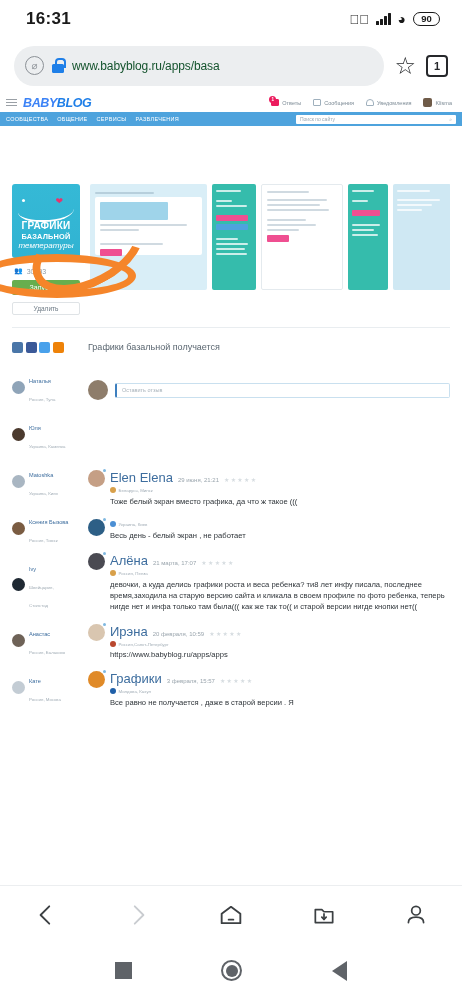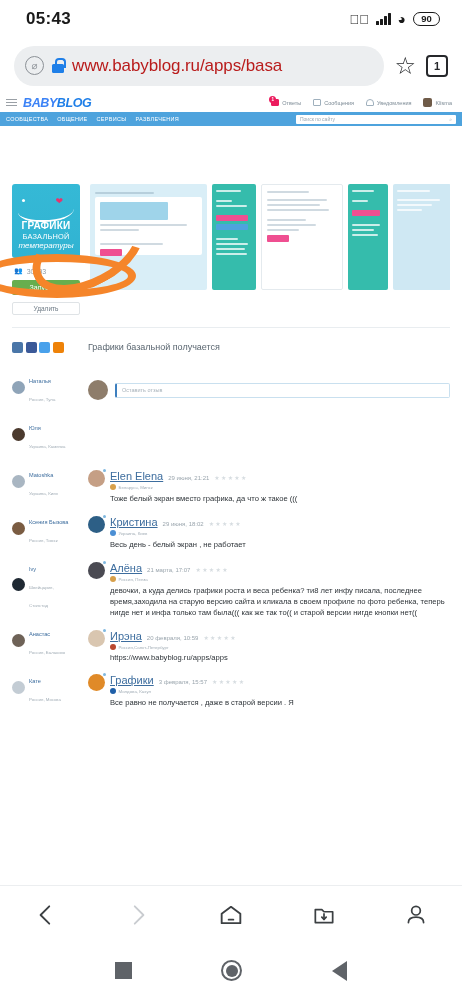--- a/index.html
+++ b/index.html
@@ -52,21 +52,21 @@
   }
   .lock-icon::after {
     content:""; position:absolute; left:0; bottom:0; width:12px; height:9px;
     background:#1f7fe8; border-radius:1.5px;
   }
   .lock-icon::before {
     content:""; position:absolute; left:2.5px; top:0px; width:7px; height:8px;
     border:2px solid #1f7fe8; border-bottom:none; border-radius:4px 4px 0 0;
   }
   .url-text {
-    flex: 1; font-size: 17px; color: #b91c1c; white-space: nowrap;
+    flex: 1; font-size: 12px; color: #14532d; white-space: nowrap;
     overflow: hidden; letter-spacing: -.1px;
   }
   .reload-icon {
     width: 21px; height: 21px; border-radius: 50%;
     border: 1.7px solid #5c6view; border-color: #5e6368;
     border-top-color: transparent; flex: 0 0 auto;
     transform: rotate(30deg);
   }
   .star-icon { flex: 0 0 auto; color: #26282b; font-size: 24px; line-height: 1; }
   .tabcount {
@@ -127,21 +127,21 @@
     display: flex; flex-direction: column; align-items: center; justify-content: flex-end;
     padding-bottom: 7px; overflow: hidden;
   }
   .app-icon .swoosh {
     position:absolute; top:14px; left:6px; width:56px; height:24px;
     border-bottom:2.5px solid #fff; border-radius:0 0 55% 40%;
   }
   .app-icon .heart { position:absolute; top:12px; right:17px; color:#e8336d; font-size:9px; }
   .app-icon .dot { position:absolute; top:15px; left:10px; width:3px;height:3px;background:#fff;border-radius:50%;}
   .app-icon .t1 { font-size: 10px; font-weight: bold; letter-spacing: .2px; line-height: 1.05; }
-  .app-icon .t2 { font-size: 7.4px; font-weight: normal; letter-spacing: .2px; line-height: 1.3; }
+  .app-icon .t2 { font-size: 7.4px; font-weight: bold; letter-spacing: .2px; line-height: 1.3; }
   .app-icon .t3 { font-size: 8px; font-style: italic; line-height: 1.2; }
 
   .app-stat { display: flex; align-items: center; gap: 4px; margin-top: 9px; padding-left: 2px; }
   .stat-ic { font-size: 7px; color: #8e9aa4; }
   .stat-num { font-size: 7px; color: #8e9aa4; }
   .btn-run {
     margin-top: 5px; width: 100%; height: 15px; background: #67ae4e;
     border: none; border-radius: 2px; color: #fff; font-size: 7px;
     font-family: inherit; cursor: pointer;
   }
@@ -210,21 +210,21 @@
 
   
   .cmt { display: flex; gap: 5px; margin-bottom: 12px; }
   .cav { width: 17px; height: 17px; border-radius: 50%; flex: 0 0 auto; position: relative; }
   .cav::after {
     content:""; position:absolute; top:-1px; right:-1px; width:3px;height:3px;
     border-radius:50%; background:#7fb8e0;
   }
   .cbody { flex: 1; min-width: 0; }
   .chead { display: flex; align-items: baseline; gap: 5px; flex-wrap: wrap; }
-  .cname { font-size: 11px; color: #3d6d9e; text-decoration: underline; }
+  .cname { font-size: 13px; color: #3d6d9e; }
   .cdate { font-size: 6px; color: #9aa5ad; }
   .stars { font-size: 6px; letter-spacing: 1.3px; color: #d7dde1; }
   .stars.on { color: #f5a623; }
   .cflag { display: flex; align-items: center; gap: 2.5px; margin: 2px 0 3px 0; }
   .flag-dot { width: 6px; height: 6px; border-radius: 50%; background: #d8a04a; flex:0 0 auto; }
   .cloc { font-size: 4.4px; color: #a3aeb7; }
   .ctext { font-size: 7.6px; color: #2d3338; line-height: 1.45; word-wrap: break-word; }
   .clink { font-size: 7.6px; color: #2d3338; }
 
   
@@ -250,21 +250,21 @@
   .nav-circle i { width: 12px; height: 12px; border-radius: 50%; background: #5f6368; display:block; }
   .nav-tri {
     width: 0; height: 0; border-top: 10px solid transparent;
     border-bottom: 10px solid transparent; border-right: 15px solid #5f6368;
   }
 </style>
 </head>
 <body>
 
 <div class="status-bar">
-  <div class="status-time">05:43</div>
+  <div class="status-time">16:31</div>
   <div class="status-icons">
     <span class="bt-icon">☍</span>
     <span class="sig-bars">
         <i></i>
         <i></i>
         <i></i>
         <i></i>
       </span>
     <span class="wifi-icon">◕</span>
     <span class="batt">90</span>
@@ -461,25 +461,20 @@
                 <span class="flag-dot"></span>
                 <span class="cloc">Беларусь, Минск</span>
               </div>
             <div class="ctext">Тоже белый экран вместо графика, да что ж такое (((</div>
           </div>
         </div>
 
         <div class="cmt">
           <span class="cav" style="background:#2d5f86"></span>
           <div class="cbody">
-            <div class="chead">
-              <span class="cname">Кристина</span>
-              <span class="cdate">29 июня, 18:02</span>
-              <span class="stars">★★★★★</span>
-            </div>
             <div class="cflag">
                 <span class="flag-dot" style="background:#4b8fd4"></span>
                 <span class="cloc">Украина, Киев</span>
               </div>
             <div class="ctext">Весь день - белый экран , не работает</div>
           </div>
         </div>
 
         <div class="cmt">
           <span class="cav" style="background:#4a4a52"></span>

